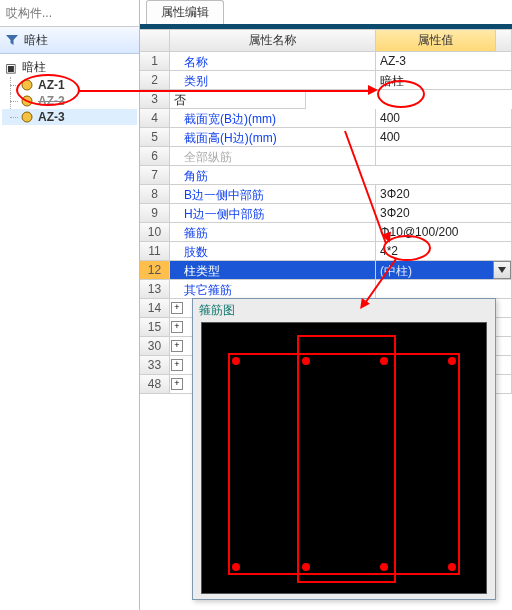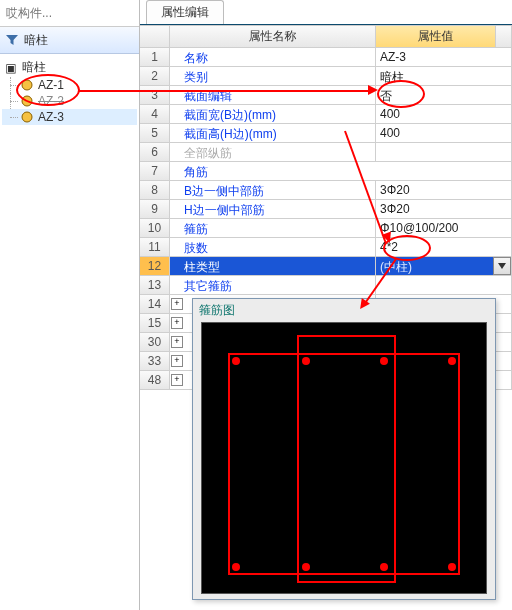--- a/index.html
+++ b/index.html
@@ -7,31 +7,31 @@
 
   
   .left-panel { width: 140px; border-right: 1px solid #bdbdbd; display: flex; flex-direction: column; box-sizing: border-box; }
   .search-bar { display: flex; align-items: center; border-bottom: 1px solid #ccc; padding: 2px 4px; height: 22px; }
   .search-bar input { flex: 1; border: none; outline: none; font-size: 12px; color: #999; background: transparent; }
   .clear-icon { width: 14px; height: 14px; color: #666; cursor: pointer; display:flex;align-items:center;justify-content:center;}
   .filter-row { background: linear-gradient(#f5f9ff,#d9e8ff); border-bottom: 1px solid #b7c8e3; padding: 2px 4px; height: 22px; display: flex; align-items: center; }
   .filter-icon { width: 16px; height: 16px; margin-right: 4px; display: flex; align-items: center; justify-content: center; }
   .tree { padding: 4px 2px; flex: 1; }
   .tree-root { display:flex; align-items:center; padding:1px 2px;}
-  .tree-item { display: flex; padding: 1px 2px 1px 18px; cursor: pointer; position:relative; }
+  .tree-item { display: flex; padding: 1px 2px 1px 18px; cursor: pointer; position:relative;font-weight:bold; }
   .tree-item .node-icon, .tree-root .node-icon { width: 14px; height: 14px; margin-right: 4px; display:flex;align-items:center;justify-content:center; }
   .node-icon svg { display:block; }
   .tree-item.sel { background: #ddeeff; }
   .tree-item.strike span.lbl { color: #888; }
   .tree-lines { position:absolute; left:8px; top:0; bottom:0; border-left:1px dotted #aaa;}
   .tree-tick { position:absolute; left:8px; top:50%; width:8px; border-top:1px dotted #aaa;}
 
   
   .right-panel { flex: 1; display: flex; flex-direction: column; position: relative; }
-  .tab-strip { height: 24px; border-bottom: 1px solid #0c4a6e; display: flex; align-items: center; padding-left: 6px; }
+  .tab-strip { height: 24px; border-bottom: 5px solid #0c4a6e; display: flex; align-items: center; padding-left: 6px; }
   .tab { border: 1px solid #bdbdbd; border-bottom: none; background: #fdfdfd; padding: 3px 14px; font-size: 12px; border-radius: 3px 3px 0 0; margin-right: 4px;}
   .grid-wrap { flex: 1; display: flex; flex-direction: column; border-top: 1px solid #ccc; }
   .grid-head, .grid-row { display: flex; }
   .grid-head { height: 22px; }
   .gh-cell, .g-idx, .g-name, .g-val { border-right: 1px solid #cfcfcf; border-bottom: 1px solid #cfcfcf; padding: 2px 4px; box-sizing: border-box; overflow: hidden; white-space: nowrap; }
   .gh-cell { background: linear-gradient(#fafafa,#e7e7e7); font-weight: normal; text-align: center; }
   .gh-idx { width: 30px; }
   .gh-name { flex: 1; }
   .gh-val { width: 120px; background: linear-gradient(#ffe9a8,#ffd978); text-align:center;}
   .gh-last { width: 16px;}
@@ -138,21 +138,20 @@
             <div class="g-name g-indent">名称</div>
             <div class="g-val">AZ-3</div>
           </div>
           <div class="grid-row">
             <div class="g-idx">2</div>
             <div class="g-name g-indent">类别</div>
             <div class="g-val">暗柱</div>
           </div>
           <div class="grid-row">
             <div class="g-idx">3</div>
-            <div class="g-name g-indent">截面编辑</div>
             <div class="g-val">否</div>
           </div>
           <div class="grid-row">
             <div class="g-idx">4</div>
             <div class="g-name g-indent">截面宽(B边)(mm)</div>
             <div class="g-val">400</div>
           </div>
           <div class="grid-row">
             <div class="g-idx">5</div>
             <div class="g-name g-indent">截面高(H边)(mm)</div>

